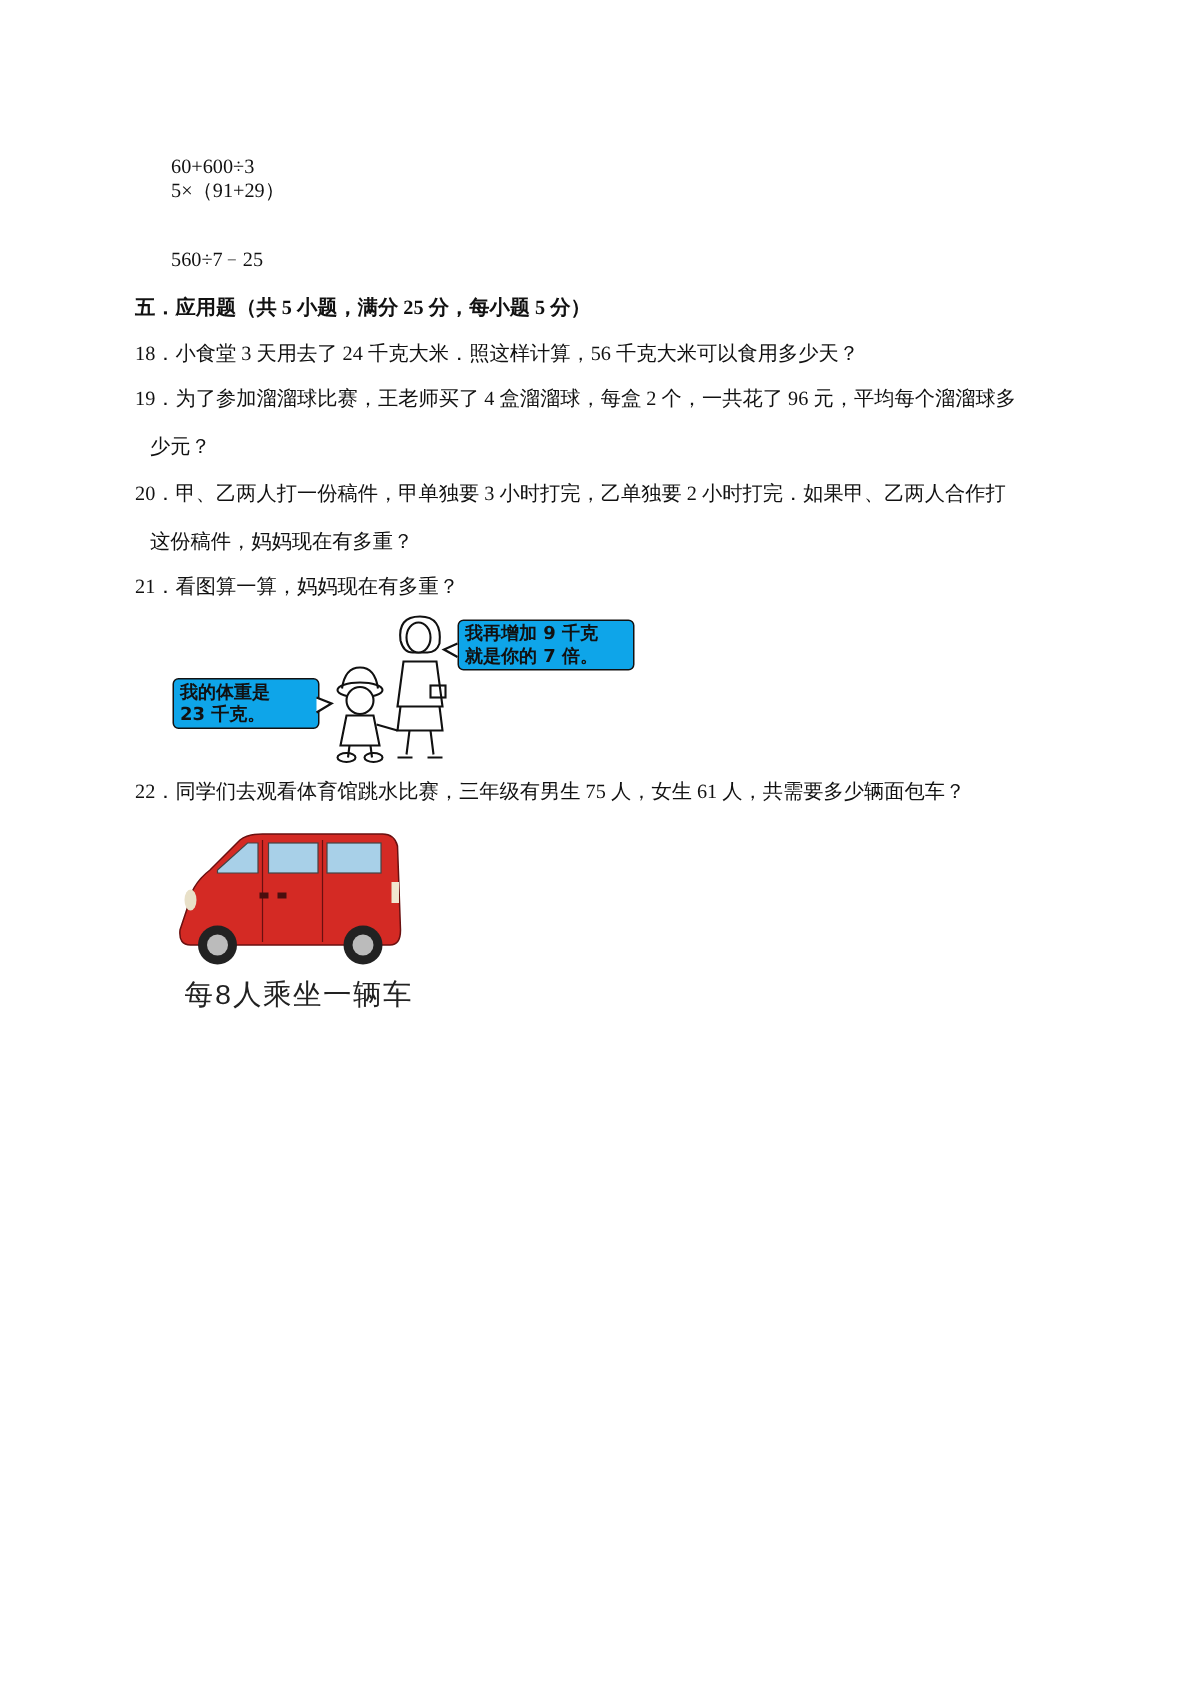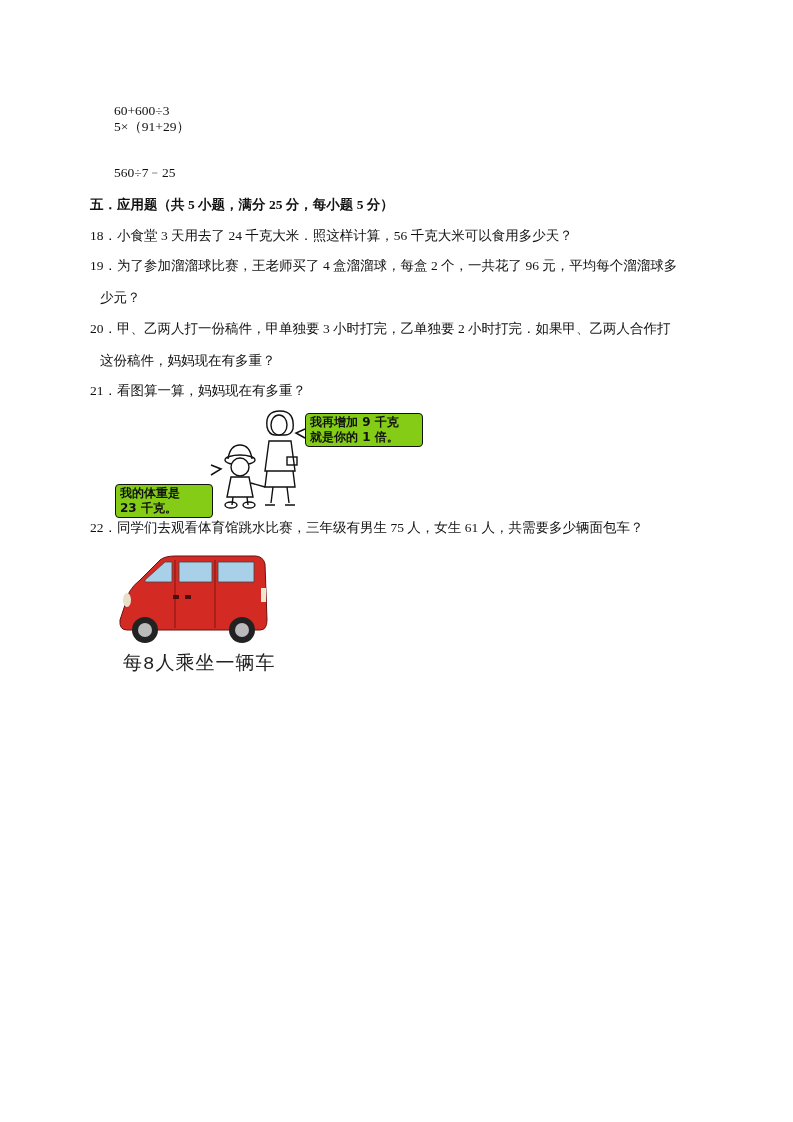--- a/index.html
+++ b/index.html
@@ -4,21 +4,21 @@
 <style>
   html, body { margin: 0; padding: 0; background: #ffffff; }
   body { width: 793px; height: 1122px; position: relative; overflow: hidden;
          font-family: "Liberation Serif", "DejaVu Serif", serif; color: #111; font-size: 13.5px; }
   .line { position: absolute; white-space: nowrap; line-height: 18px; }
   .expr { left: 114px; }
   .q { left: 90px; text-align: center; }
   .cont { left: 100px; }
   .heading { left: 90px; font-weight: bold; }
   .fig { position: absolute; }
-  .bubble { position: absolute; border: 1.5px solid #111; border-radius: 4px; background: #84cc16;
+  .bubble { position: absolute; border: 1.5px solid #111; border-radius: 4px; background: #0ea5e9;
             font-family: "DejaVu Sans", sans-serif; font-weight: bold; font-size: 12px; line-height: 15px;
             padding: 1px 4px; }
   .caption { position: absolute; font-family: Liberation Mono, monospace; font-size: 19px; color: #222; letter-spacing: 1px; }
 </style>
 </head>
 <body>
 
 <div class="line expr" style="top:102px">60+600÷3</div>
 <div class="line expr" style="top:118px">5×（91+29）</div>
 <div class="line expr" style="top:164px">560÷7﹣25</div>
@@ -37,27 +37,27 @@
 <div class="line q" style="top:320px">
   <span>20．</span><span>甲、乙两人打一份稿件，甲单独要 3 小时打完，乙单独要 2 小时打完．如果甲、乙两人合作打</span>
 </div>
 <div class="line cont" style="top:352px">这份稿件，妈妈现在有多重？</div>
 
 <div class="line q" style="top:382px">
   <span>21．</span><span>看图算一算，妈妈现在有多重？</span>
 </div>
 
 <div class="fig" style="left:115px; top:405px; width:310px; height:105px;">
-  <div class="bubble" style="left:0px; top:47px; width:88px;margin-top:32px;">
+  <div class="bubble" style="left:0px; top:47px; width:88px;">
     <div>我的体重是</div>
     <div>23 千克。</div>
   </div>
   <div class="bubble" style="left:190px; top:8px; width:108px;">
     <div>我再增加 9 千克</div>
-    <div>就是你的 1 倍。</div>
+    <div>就是你的 7 倍。</div>
   </div>
   <svg width="310" height="105" style="position:absolute;left:0;top:0">
 
     <polyline points="96,60 106,64 96,70" fill="#fff" stroke="#111" stroke-width="1.5"></polyline>
     <polyline points="190,24 181,28 190,33" fill="#fff" stroke="#111" stroke-width="1.5"></polyline>
 
     <g fill="none" stroke="#111" stroke-width="1.4">
       <ellipse cx="125" cy="55" rx="15" ry="5"></ellipse>
       <path d="M113 54 Q115 40 125 40 Q135 40 137 54"></path>
       <circle cx="125" cy="62" r="9" fill="#fff"></circle>

